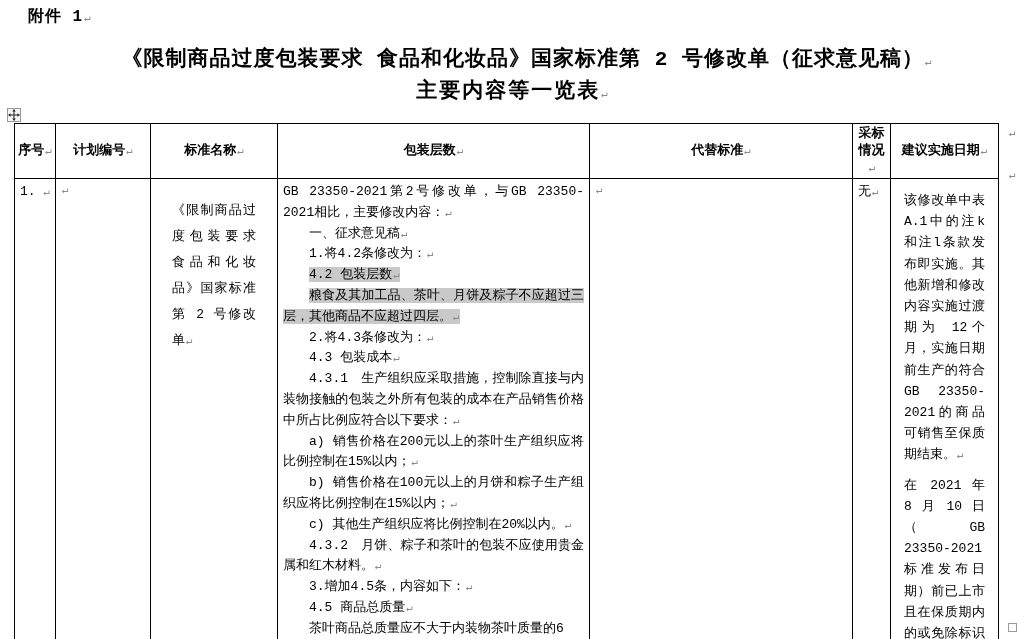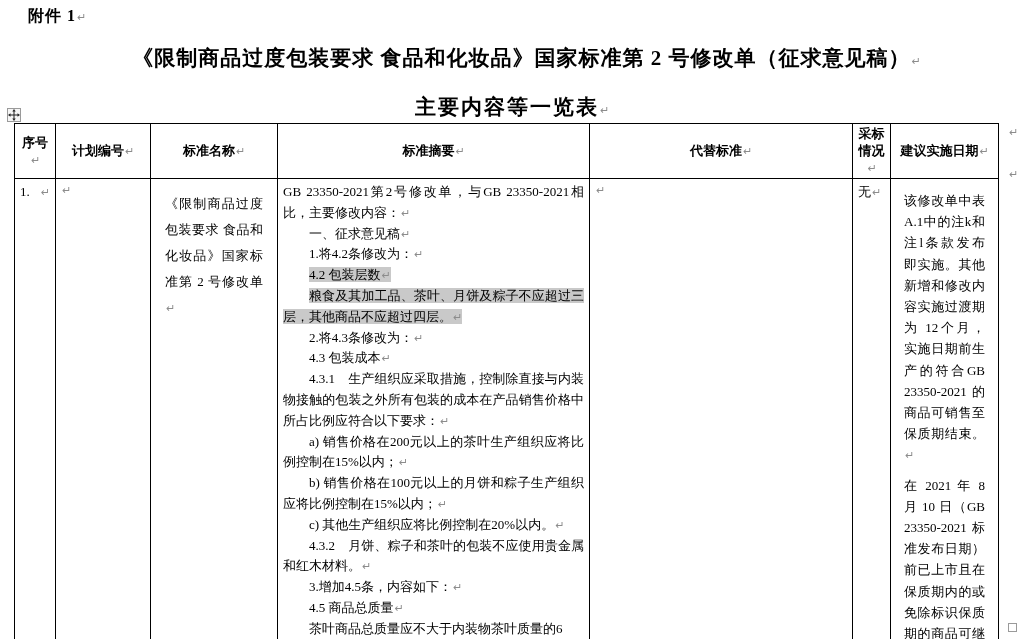--- a/index.html
+++ b/index.html
@@ -1,37 +1,37 @@
 <!DOCTYPE html>
 <html><head>
 <meta charset="utf-8">
 <style>
   html,body{margin:0;padding:0;background:#fff;}
   .page{position:relative;width:1026px;height:639px;background:#ffffff;overflow:hidden;
-        font-family:Liberation Serif, serif;color:#000;}
+        font-family:Liberation Mono, monospace;color:#000;}
 
   .attachment{position:absolute;left:28px;top:6px;font-size:16px;font-weight:bold;letter-spacing:1px;}
   .title-line1{position:absolute;left:0;right:0;top:44px;text-align:center;
                font-size:21px;font-weight:bold;letter-spacing:1px;padding-left:28px;}
-  .title-line2{position:absolute;left:0;right:0;top:93px;text-align:center;
+  .title-line2{position:absolute;left:0;right:0;top:76px;text-align:center;
                font-size:21px;font-weight:bold;letter-spacing:2px;}
 
   .pmark{color:#8c8c8c;font-size:11px;font-weight:normal;padding-left:1px;vertical-align:baseline;}
 
   table.std{position:absolute;left:14px;top:123px;width:984px;
             border-collapse:collapse;table-layout:fixed;background:#fff;}
   table.std th, table.std td{border:1px solid #000;padding:0;}
   table.std th{font-size:13px;font-weight:bold;text-align:center;vertical-align:middle;
                height:37px;padding:1px 2px;line-height:17px;}
   .body-row td{vertical-align:top;height:460px;overflow:hidden;}
   .cellpad{padding:3px 5px 0 5px;font-size:13px;height:457px;overflow:hidden;}
 
   .sum p{margin:0;text-align:justify;line-height:20.8px;}
   .impl p{margin:8px;text-align:justify;line-height:21.2px;}
-  .name p{margin:9px;text-align:justify;line-height:26px;}
+  .name p{margin:16px;text-align:justify;line-height:26px;}
   .indent{text-indent:2em;}
   .hl{background:#c9c9c9;margin-top:30px;}
 
   .idxwrap{display:flex;justify-content:space-between;align-items:flex-start;line-height:20px;}
   .status{line-height:20px;}
 
   .move-handle{position:absolute;left:7px;top:108px;width:14px;height:14px;cursor:move;}
   .resize-handle{position:absolute;left:1008px;top:623px;width:7px;height:7px;
                  border:1px solid #9a9a9a;background:#fff;}
   .rowend{position:absolute;left:1009px;font-size:11px;color:#8c8c8c;}
@@ -69,21 +69,21 @@
       <col style="width:312px">
         <col style="width:263px">
         <col style="width:38px">
       <col style="width:108px">
     </colgroup>
     <tbody>
         <tr>
       <th><span>序号</span><span class="pmark">↵</span></th>
       <th><span>计划编号</span><span class="pmark">↵</span></th>
       <th><span>标准名称</span><span class="pmark">↵</span></th>
-      <th><span>标准摘要</span><span class="pmark">↵</span></th>
+      <th><span>包装层数</span><span class="pmark">↵</span></th>
       <th><span>代替标准</span><span class="pmark">↵</span></th>
       <th><span>采标情况</span><span class="pmark">↵</span></th>
       <th><span>建议实施日期</span><span class="pmark">↵</span></th>
     </tr>
     <tr class="body-row">
       <td>
         <div class="cellpad idxwrap">
           <span>1.</span>
               <span class="pmark">↵</span>
         </div>

